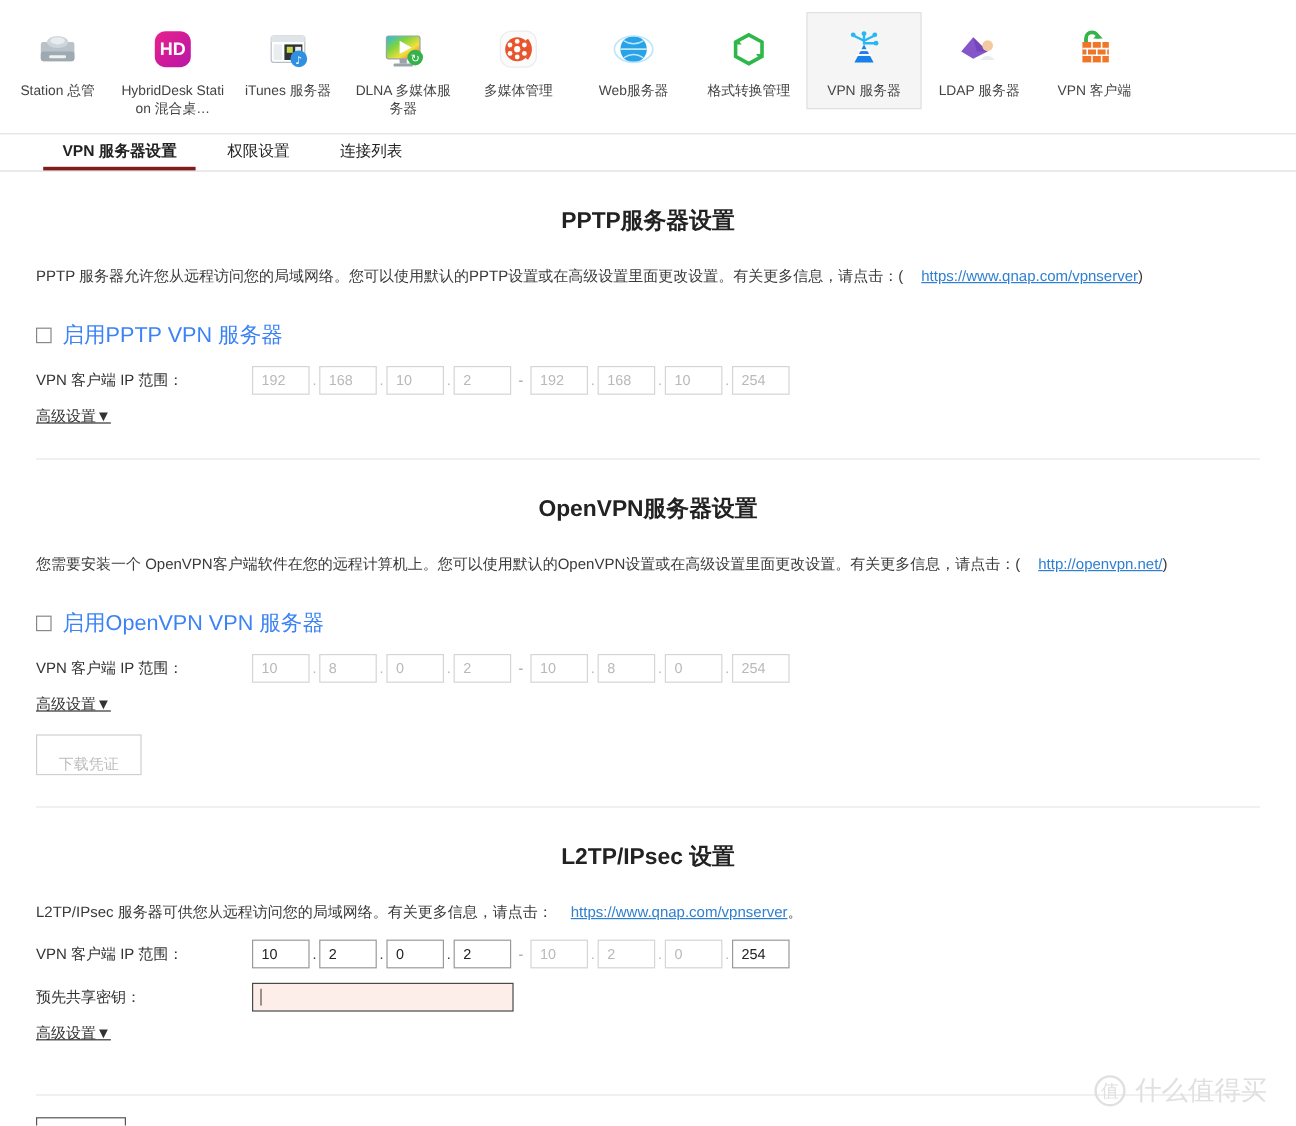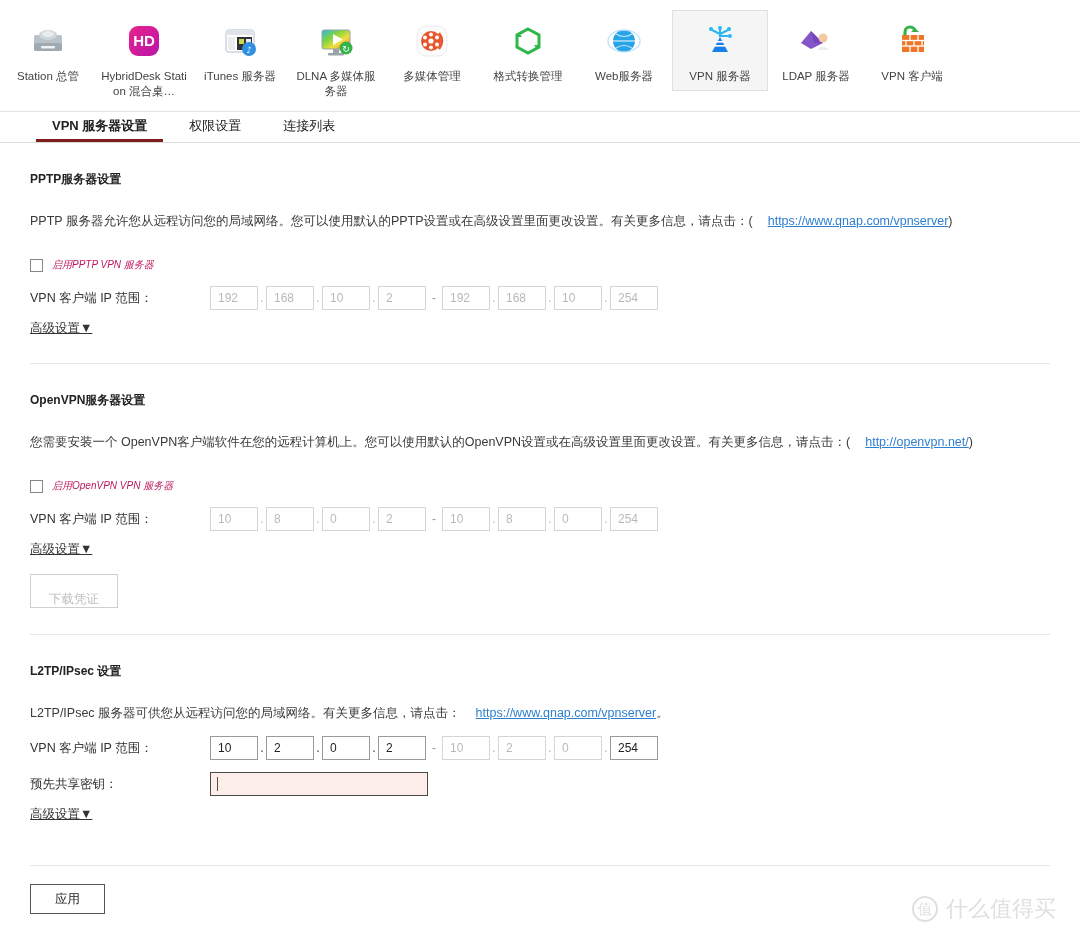--- a/index.html
+++ b/index.html
@@ -73,24 +73,25 @@
   }
 
   
   .content {
     padding: 0 30px;
     position: relative;
     height: 795px;
   }
   .section { position: relative; }
   .sec-title {
-    font-size: 12px;
+    font-size: 19px;
     color: #222;
     font-weight: bold;
     padding-top: 28px;
+    text-align: center;
   }
   .sec-desc {
     font-size: 12.5px;
     color: #3a3a3a;
     padding-top: 24px;
     line-height: 18px;
   }
   .sec-desc a, .link {
     color: #2f7fd0;
     text-decoration: underline;
@@ -120,21 +121,21 @@
   }
   .cb.checked::after {
     content: "";
     position: absolute;
     left: 3px; top: 0px;
     width: 4px; height: 8px;
     border: solid #333;
     border-width: 0 1.6px 1.6px 0;
     transform: rotate(42deg);
   }
-  .cb-label { font-size: 10px; color: #be185d; font-style: italic; }
+  .cb-label { font-size: 18px; color: #3b82f6; }
 
   
   .ip-row { padding-top: 14px; display: flex; align-items: center; }
   .ip-group { display: flex; align-items: center; }
   .oct {
     width: 48px; height: 24px;
     border: 1px solid #d5d5d5;
     background: #fff;
     font-size: 12px;
     color: #b9b9b9;
@@ -299,39 +300,39 @@
         <circle cx="27" cy="25.5" r="2" fill="#ffffff"></circle>
         <path d="M29 14 q6 8 0 16" stroke="#e8552d" stroke-width="2.5" fill="none"></path>
       </svg>
     </span>
     <div class="app-label">多媒体管理</div>
   </div>
 
   <div class="app-tile">
     <span class="app-icon">
       <svg width="44" height="44" viewBox="0 0 44 44">
-        <polygon points="22,10 33,16 33,28 22,34 11,28 11,16" fill="none" stroke="#2fb84a" stroke-width="3"></polygon>
-        <path d="M13 14 l-3 4 h6 z" fill="#2fb84a"></path>
-        <path d="M31 30 l3 -4 h-6 z" fill="#2fb84a"></path>
-      </svg>
-    </span>
-    <div class="app-label">格式转换管理</div>
-  </div>
-
-  <div class="app-tile">
-    <span class="app-icon">
-      <svg width="44" height="44" viewBox="0 0 44 44">
         <circle cx="22" cy="22" r="11" fill="#29a3e8"></circle>
         <path d="M22 11 a16 11 0 0 0 0 22 a16 11 0 0 0 0 -22" fill="none" stroke="#bde6fa" stroke-width="1.4"></path>
         <path d="M11 22 h22" stroke="#bde6fa" stroke-width="1.4"></path>
         <path d="M14 15 q8 5 16 0" stroke="#bde6fa" stroke-width="1.2" fill="none"></path>
         <path d="M14 29 q8 -5 16 0" stroke="#bde6fa" stroke-width="1.2" fill="none"></path>
       </svg>
     </span>
     <div class="app-label">Web服务器</div>
+  </div>
+
+  <div class="app-tile">
+    <span class="app-icon">
+      <svg width="44" height="44" viewBox="0 0 44 44">
+        <polygon points="22,10 33,16 33,28 22,34 11,28 11,16" fill="none" stroke="#2fb84a" stroke-width="3"></polygon>
+        <path d="M13 14 l-3 4 h6 z" fill="#2fb84a"></path>
+        <path d="M31 30 l3 -4 h-6 z" fill="#2fb84a"></path>
+      </svg>
+    </span>
+    <div class="app-label">格式转换管理</div>
   </div>
 
   <div class="app-tile selected">
     <span class="app-icon">
       <svg width="44" height="44" viewBox="0 0 44 44">
         <polygon points="22,18 30,33 14,33" fill="#1a7fe8"></polygon>
         <rect x="15" y="26" width="14" height="1.6" fill="#ffffff"></rect>
         <rect x="17" y="22" width="10" height="1.6" fill="#ffffff"></rect>
         <line x1="22" y1="18" x2="22" y2="10" stroke="#27b7f2" stroke-width="2"></line>
         <line x1="22" y1="15" x2="14" y2="11" stroke="#27b7f2" stroke-width="2"></line>

